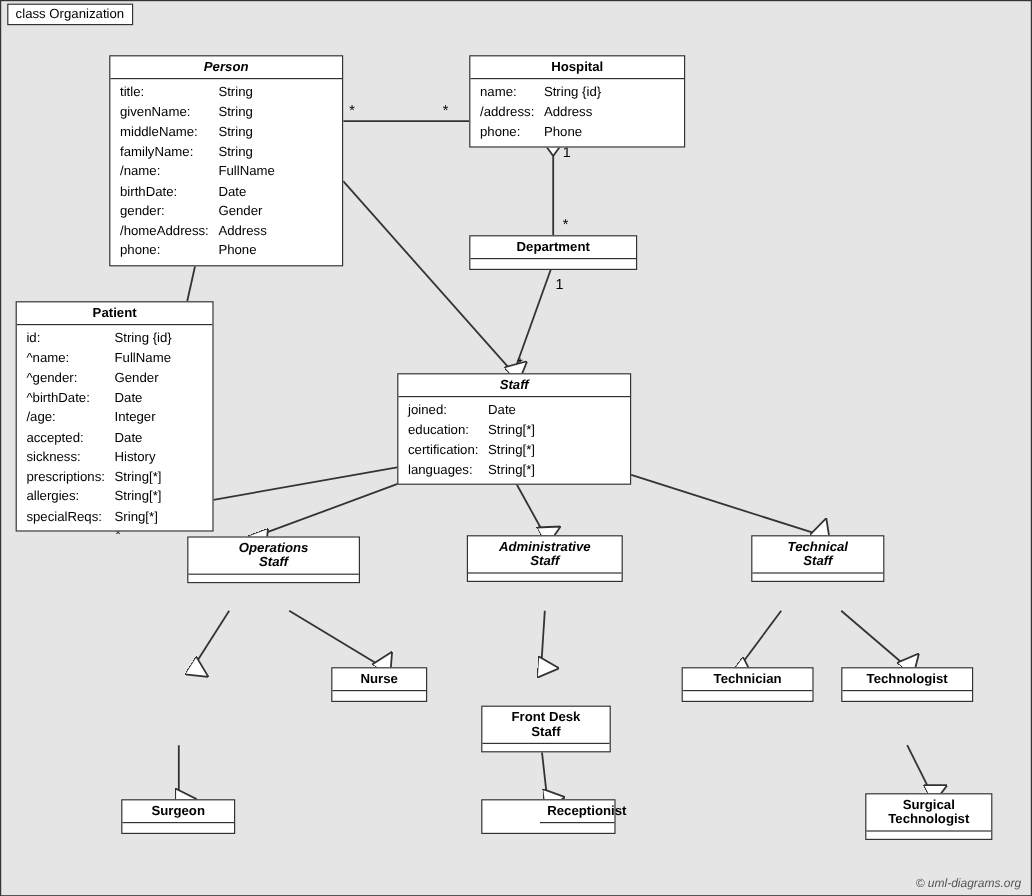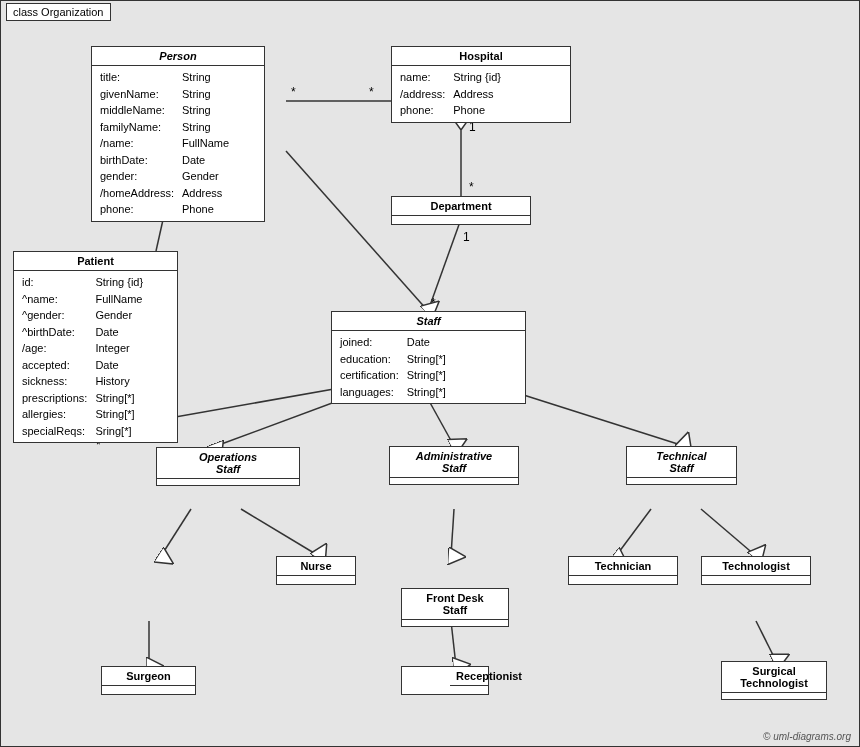--- a/index.html
+++ b/index.html
@@ -132,21 +132,21 @@
 
     <line x1="700" y1="508" x2="755" y2="555" stroke="#333" stroke-width="1.5" marker-end="url(#inherit-arrow)"></line>
 
     <line x1="148" y1="620" x2="148" y2="665" stroke="#333" stroke-width="1.5" marker-end="url(#inherit-arrow)"></line>
 
     <line x1="450" y1="620" x2="455" y2="665" stroke="#333" stroke-width="1.5" marker-end="url(#inherit-arrow)"></line>
 
     <line x1="755" y1="620" x2="775" y2="660" stroke="#333" stroke-width="1.5" marker-end="url(#inherit-arrow)"></line>
   </svg>
 
-  <div class="uml-class" style="left:90px; top:45px; width:174px;">
+  <div class="uml-class" style="left:90px; top:45px; width:195px;">
     <div class="uml-class-header italic">Person</div>
     <div class="uml-class-body">
       <table>
         <tbody>
             <tr>
               <td>title:</td>
               <td>String</td>
             </tr>
         <tr>
               <td>givenName:</td>
@@ -322,21 +322,21 @@
   <div class="uml-class" style="left:700px; top:555px; width:110px;">
     <div class="uml-class-header">Technologist</div>
     <div class="uml-class-body" style="height:8px;"></div>
   </div>
 
   <div class="uml-class" style="left:100px; top:665px; width:95px;">
     <div class="uml-class-header">Surgeon</div>
     <div class="uml-class-body" style="height:8px;"></div>
   </div>
 
-  <div class="uml-class" style="left:400px; top:665px; width:88px;padding-left:48px;">
+  <div class="uml-class" style="left:400px; top:665px; width:112px;padding-left:48px;">
     <div class="uml-class-header">Receptionist</div>
     <div class="uml-class-body" style="height:8px;"></div>
   </div>
 
   <div class="uml-class" style="left:720px; top:660px; width:106px;">
     <div class="uml-class-header">Surgical<br>Technologist</div>
     <div class="uml-class-body" style="height:6px;"></div>
   </div>
 
   <div class="copyright">© uml-diagrams.org</div>

